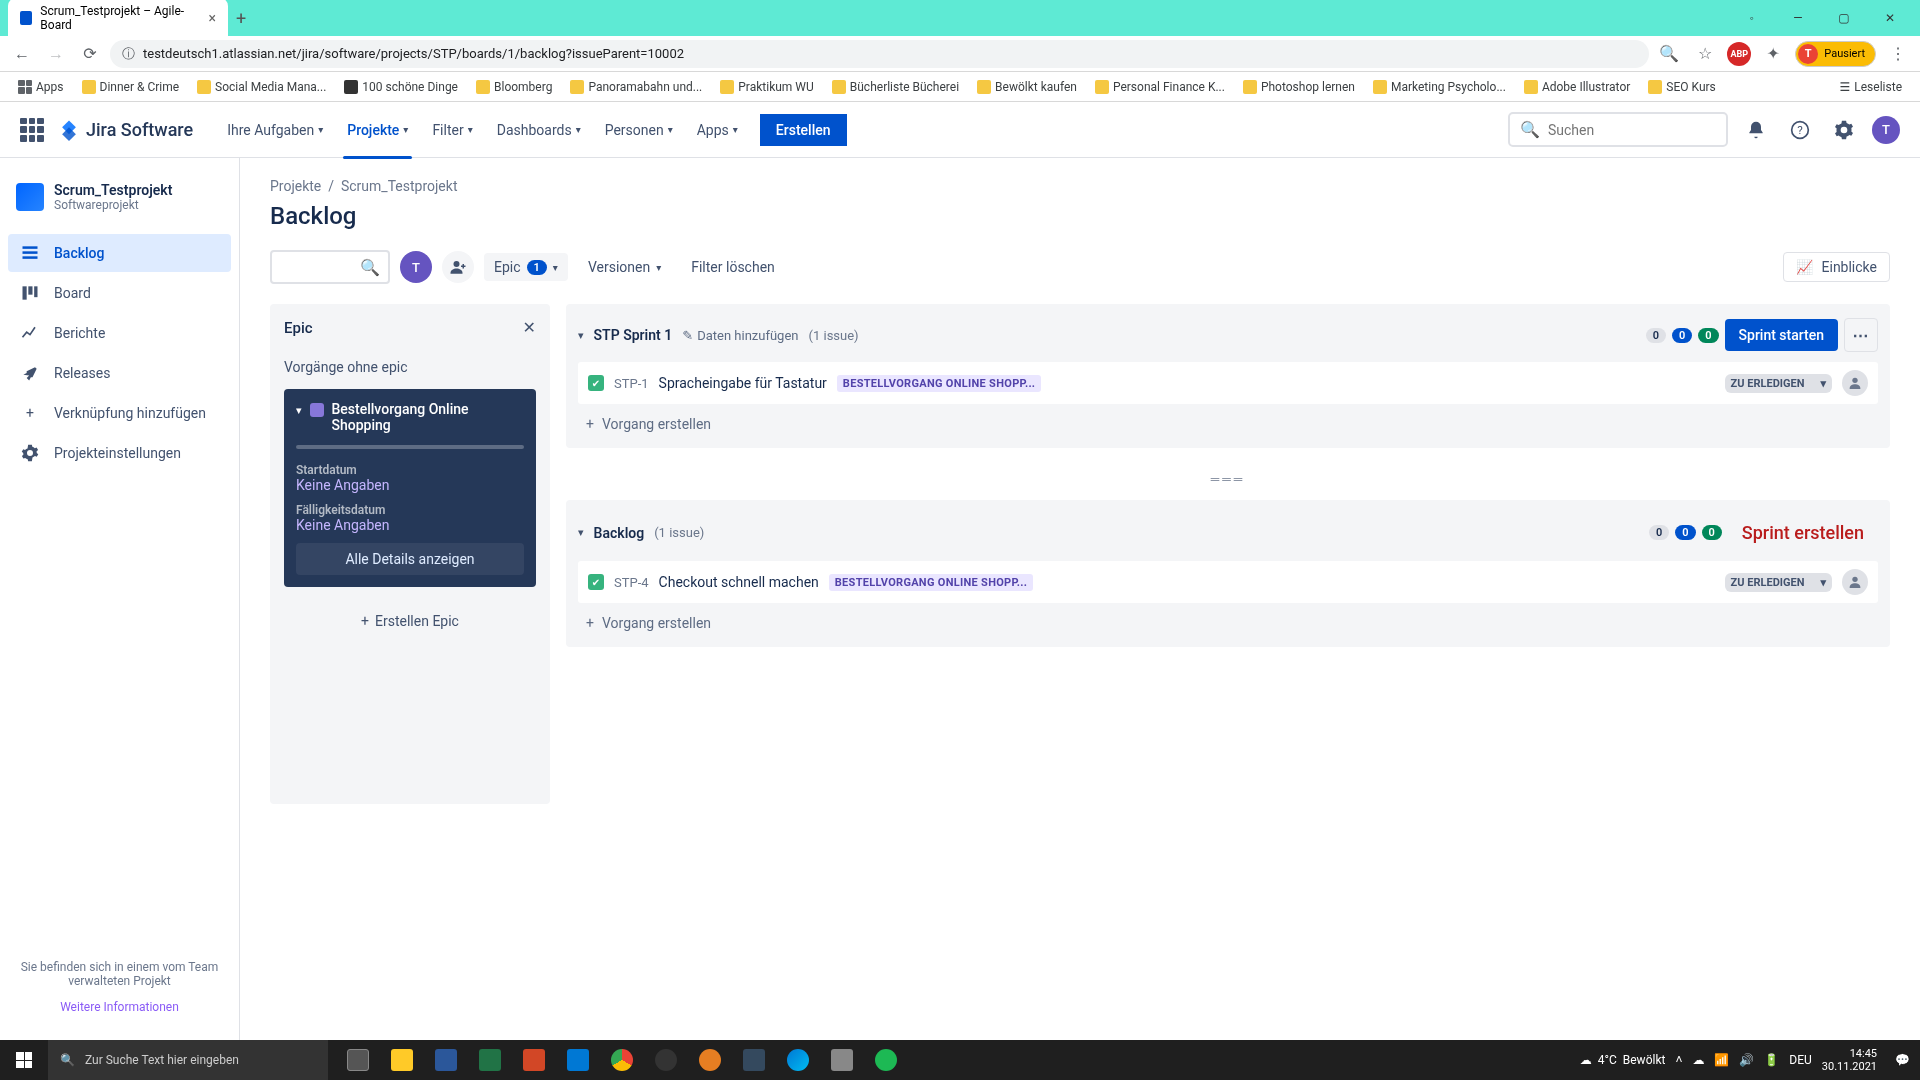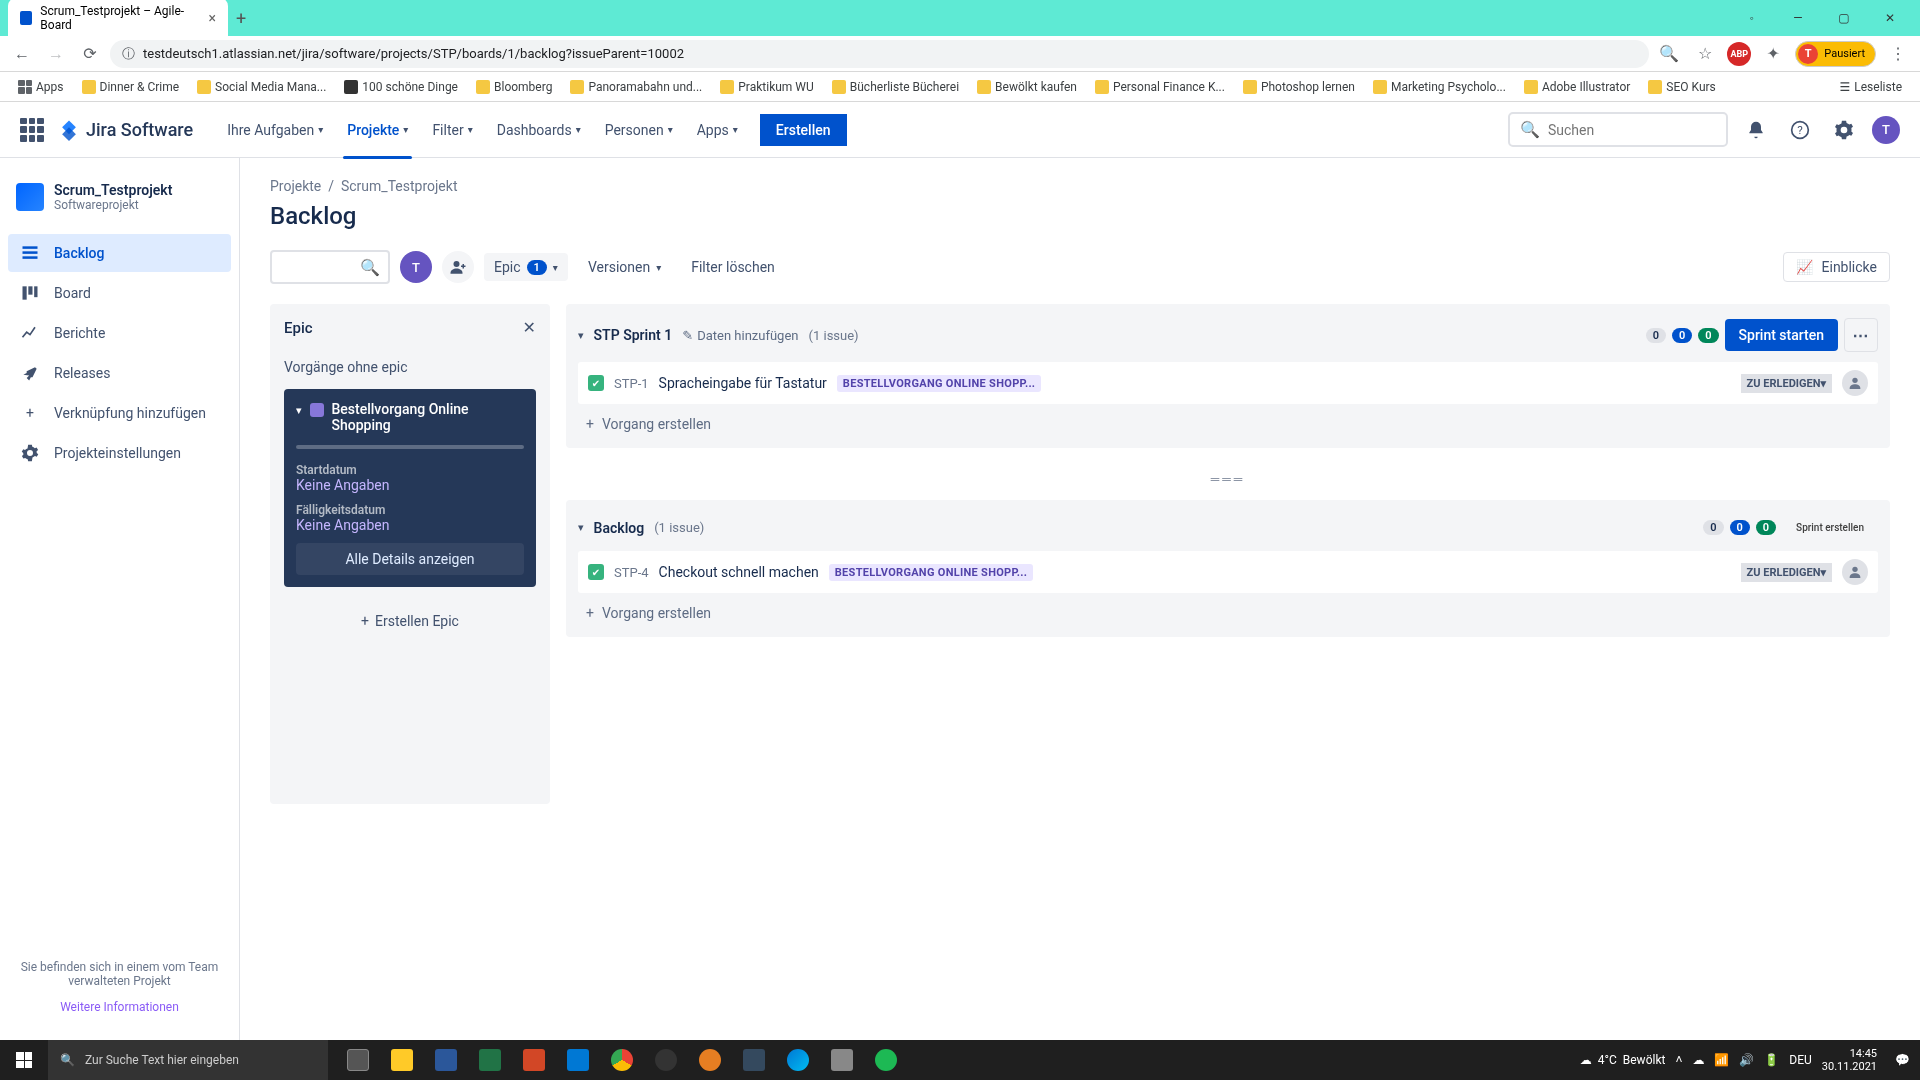--- a/index.html
+++ b/index.html
@@ -97,30 +97,30 @@
 .sprint-chev { font-size: 11px; color: #42526e; cursor: pointer; }
 .sprint-name { font-size: 14px; font-weight: 600; color: #172b4d; }
 .add-dates { display: flex; align-items: center; gap: 4px; font-size: 13px; color: #5e6c84; cursor: pointer; }
 .issue-count { font-size: 13px; color: #6b778c; }
 .sprint-right { margin-left: auto; display: flex; align-items: center; gap: 6px; }
 .cnt-bubble { border-radius: 10px; padding: 1px 7px; font-size: 11px; font-weight: 600; }
 .bub-grey { background: #dfe1e6; color: #172b4d; }
 .bub-blue { background: #0052cc; color: #fff; }
 .bub-green { background: #00875a; color: #fff; }
 .primary-btn { background: #0052cc; color: #fff; border: none; padding: 8px 14px; border-radius: 4px; font-size: 14px; font-weight: 500; cursor: pointer; }
-.secondary-btn { background: transparent; color: #404040; border: none; padding: 8px 14px; font-size: 10px; font-weight: 500; cursor: pointer; }
+.secondary-btn { background: transparent; color: #b91c1c; border: none; padding: 8px 14px; font-size: 18px; font-weight: 500; cursor: pointer; }
 .more-btn { background: #f4f5f7; border: 1px solid #dfe1e6; border-radius: 4px; width: 34px; height: 34px; display: flex; align-items: center; justify-content: center; cursor: pointer; font-size: 16px; font-weight: bold; letter-spacing: 1px; color: #42526e; }
 
 .issue-row { background: #fff; border-radius: 3px; padding: 8px 10px; display: flex; align-items: center; gap: 10px; margin-bottom: 4px; cursor: pointer; }
 .issue-icon { width: 16px; height: 16px; background: #36b37e; border-radius: 3px; display: flex; align-items: center; justify-content: center; color: #fff; font-size: 10px; }
 .issue-key { font-size: 13px; color: #6b778c; }
 .issue-summary { font-size: 14px; color: #172b4d; }
 .epic-label { background: #eae6ff; color: #5243aa; font-size: 11px; font-weight: 700; padding: 2px 6px; border-radius: 3px; letter-spacing: 0.3px; }
 .issue-right { margin-left: auto; display: flex; align-items: center; gap: 10px; }
-.status-pill { background: #dfe1e6; color: #42526e; font-size: 11px; font-weight: 700; padding: 3px 6px; border-radius: 0; display: flex; align-items: center; gap: 0; }
+.status-pill { background: #dfe1e6; color: #42526e; font-size: 11px; font-weight: 700; padding: 3px 6px; border-radius: 6px; display: flex; align-items: center; gap: 16px; }
 .unassigned { width: 26px; height: 26px; border-radius: 50%; background: #dfe1e6; display: flex; align-items: center; justify-content: center; color: #6b778c; }
 .create-issue { display: flex; align-items: center; gap: 8px; padding: 8px; font-size: 14px; color: #5e6c84; cursor: pointer; }
 .drag-handle { text-align: center; padding: 4px; color: #6b778c; cursor: row-resize; font-size: 12px; letter-spacing: 3px; }
 
 
 .taskbar { position: fixed; bottom: 0; left: 0; right: 0; height: 40px; background: #1f1f1f; display: flex; align-items: center; color: #fff; font-size: 12px; }
 .tb-start { width: 48px; height: 40px; display: flex; align-items: center; justify-content: center; cursor: pointer; }
 .win-logo { display: grid; grid-template-columns: 1fr 1fr; gap: 1px; width: 16px; height: 16px; }
 .win-logo span { background: #fff; }
 .tb-search { background: #333; display: flex; align-items: center; gap: 10px; padding: 0 12px; height: 40px; width: 280px; color: #ccc; }

